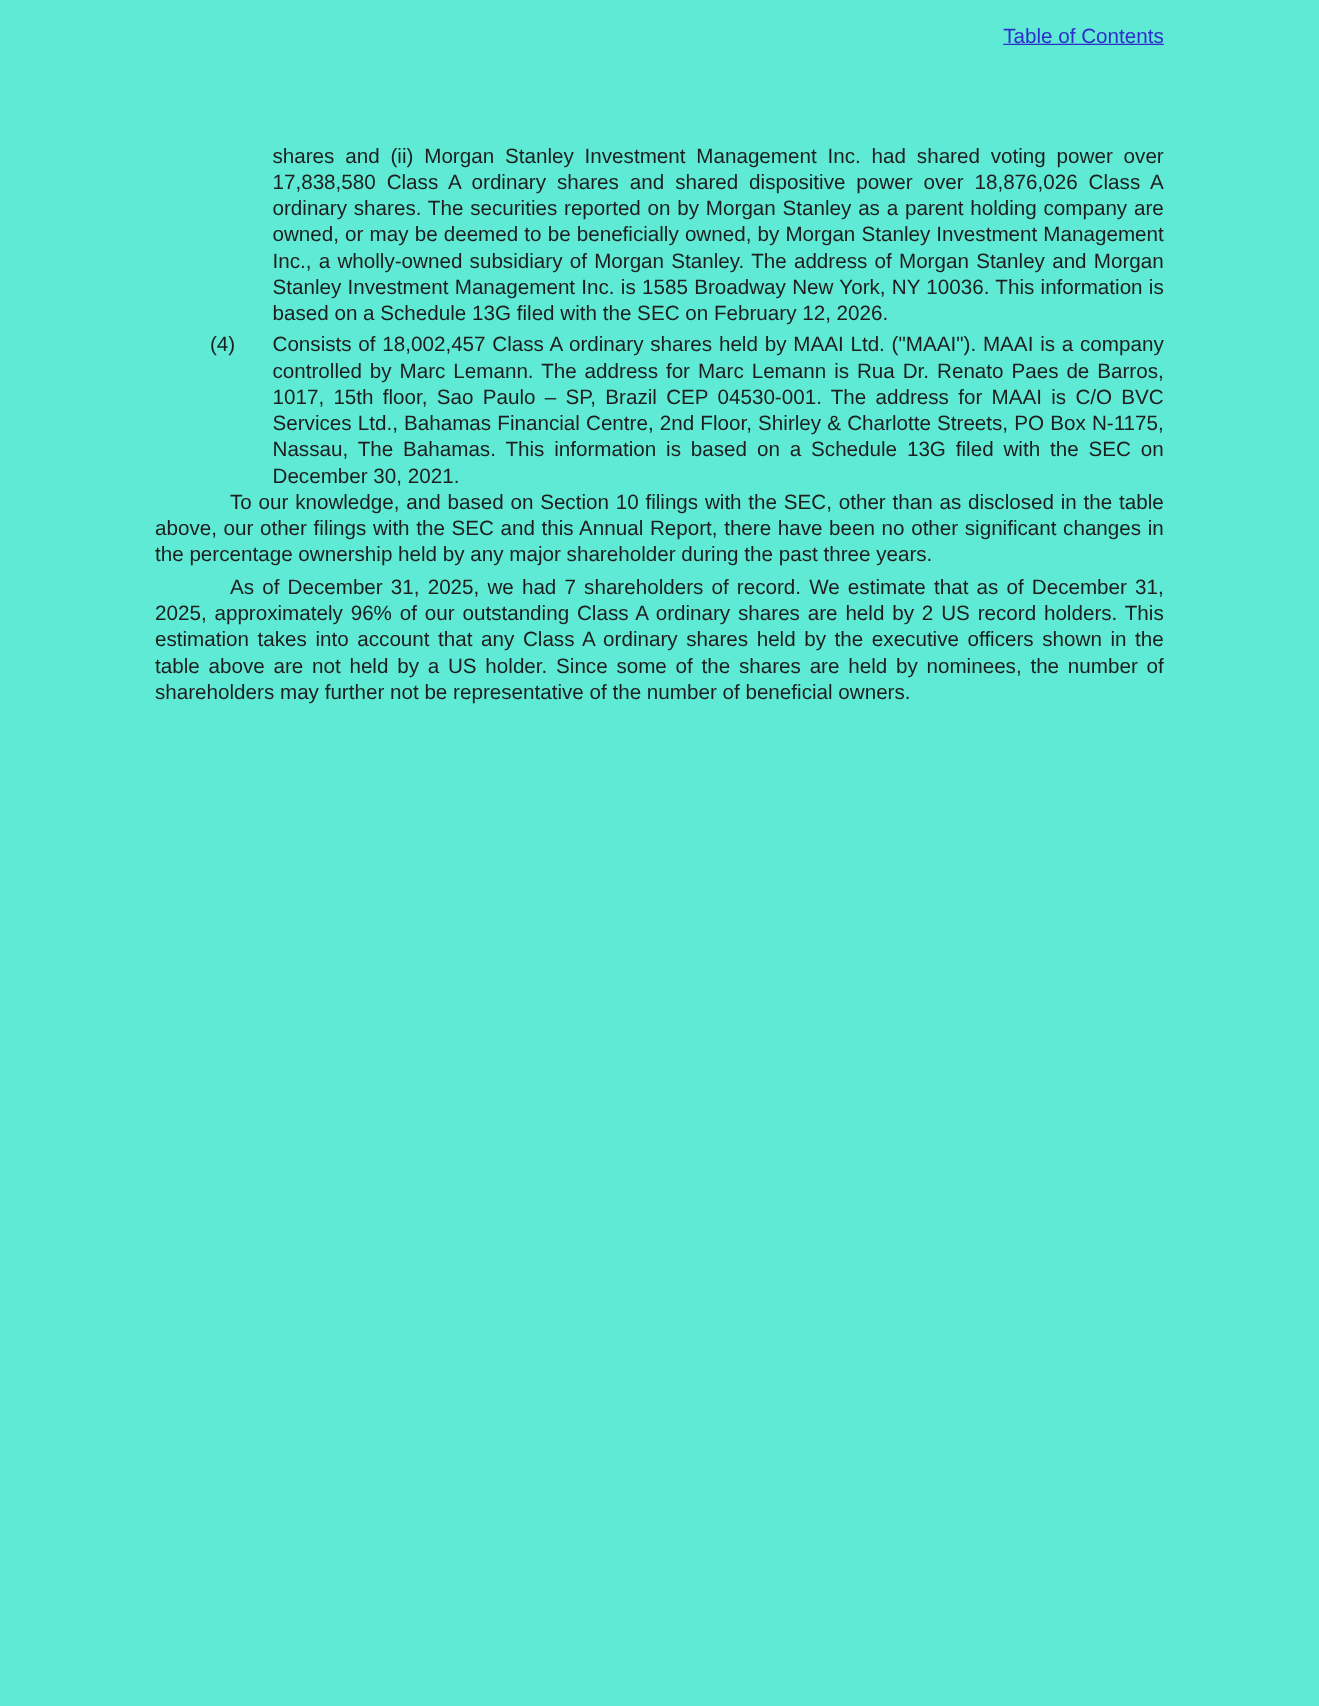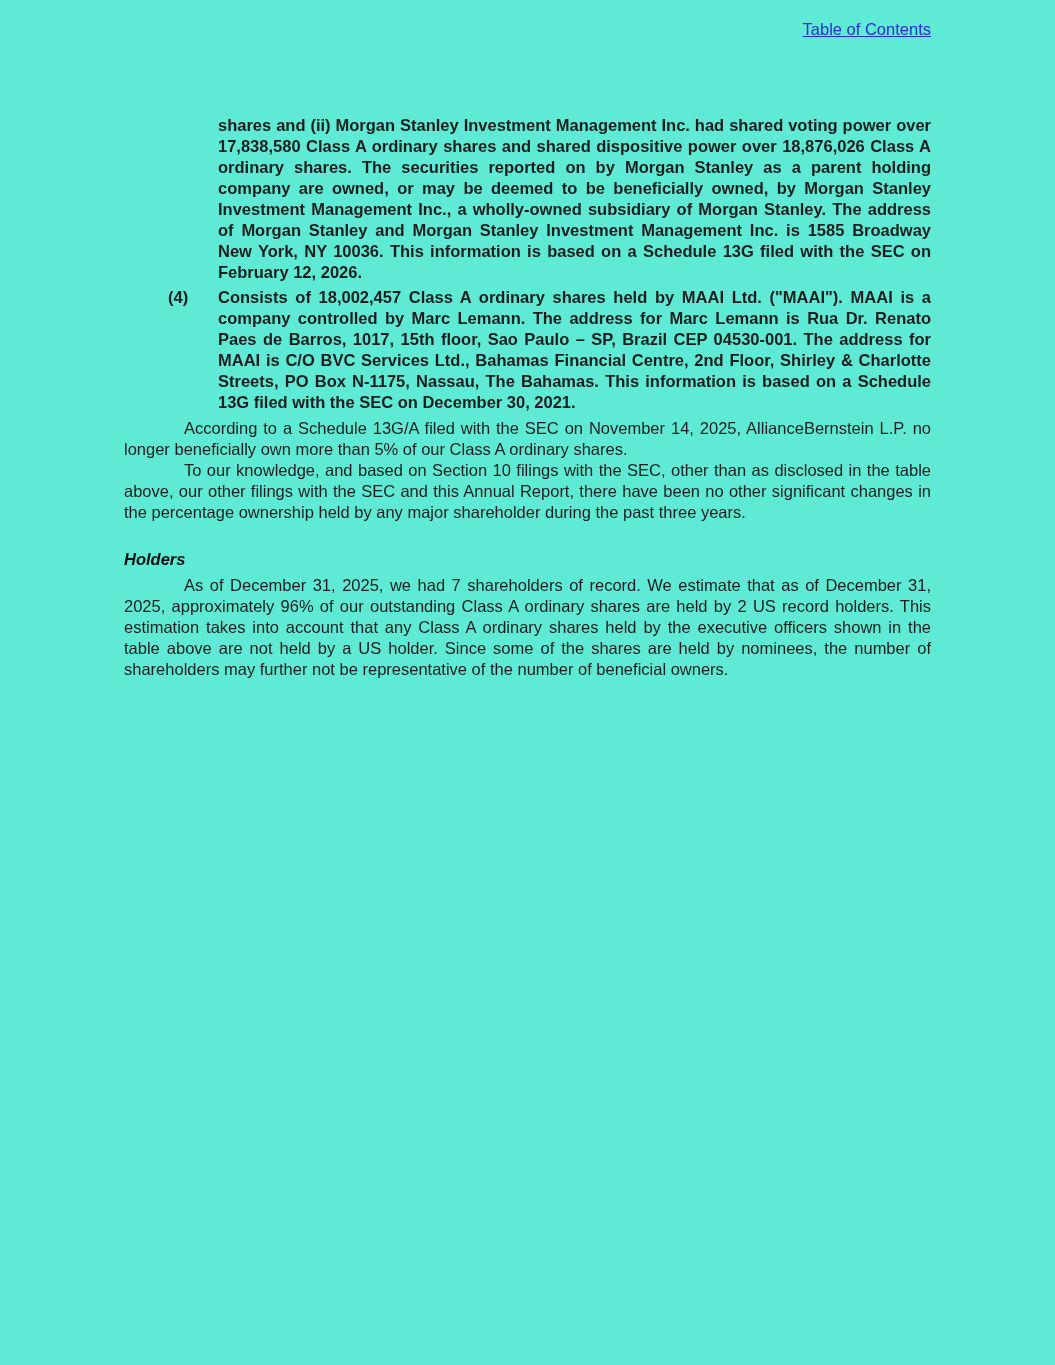--- a/index.html
+++ b/index.html
@@ -30,21 +30,20 @@
   .content {
     position: absolute;
     top: 115px;
     left: 124px;
     width: 807px;
   }
   .list-row {
     position: relative;
     padding-left: 94px;
     text-align: justify;
-    font-weight: bold;
   }
   .list-row .marker {
     position: absolute;
     left: 44px;
     top: 0;
     text-align: left;
   }
   .list-row + .list-row { margin-top: 4px; }
   .section-heading {
     font-weight: bold;
@@ -75,23 +74,21 @@
       <span class="marker"></span>
       <span>shares and (ii) Morgan Stanley Investment Management Inc. had shared voting power over 17,838,580 Class A ordinary shares and shared dispositive power over 18,876,026 Class A ordinary shares. The securities reported on by Morgan Stanley as a parent holding company are owned, or may be deemed to be beneficially owned, by Morgan Stanley Investment Management Inc., a wholly-owned subsidiary of Morgan Stanley. The address of Morgan Stanley and Morgan Stanley Investment Management Inc. is 1585 Broadway New York, NY 10036. This information is based on a Schedule 13G filed with the SEC on February 12, 2026.</span>
     </div>
 
     <div class="list-row">
       <span class="marker">(4)</span>
       <span>Consists of 18,002,457 Class A ordinary shares held by MAAI Ltd. ("MAAI"). MAAI is a company controlled by Marc Lemann. The address for Marc Lemann is Rua Dr. Renato Paes de Barros, 1017, 15th floor, Sao Paulo – SP, Brazil CEP 04530-001. The address for MAAI is C/O BVC Services Ltd., Bahamas Financial Centre, 2nd Floor, Shirley &amp; Charlotte Streets, PO Box N-1175, Nassau, The Bahamas. This information is based on a Schedule 13G filed with the SEC on December 30, 2021.</span>
     </div>
 
 
-    <p class="body-para">According to a Schedule 13G/A filed with the SEC on November 14, 2025, AllianceBernstein L.P. no longer beneficially own more than 5% of our Class A ordinary shares.</p>
 
     <p class="body-para flush">To our knowledge, and based on Section 10 filings with the SEC, other than as disclosed in the table above, our other filings with the SEC and this Annual Report, there have been no other significant changes in the percentage ownership held by any major shareholder during the past three years.</p>
 
-    <div class="section-heading heading-holders">Holders</div>
 
     <p class="body-para">As of December 31, 2025, we had 7 shareholders of record. We estimate that as of December 31, 2025, approximately 96% of our outstanding Class A ordinary shares are held by 2 US record holders. This estimation takes into account that any Class A ordinary shares held by the executive officers shown in the table above are not held by a US holder. Since some of the shares are held by nominees, the number of shareholders may further not be representative of the number of beneficial owners.</p>
 
   </div>
 
 </div>
 
 </body></html>

